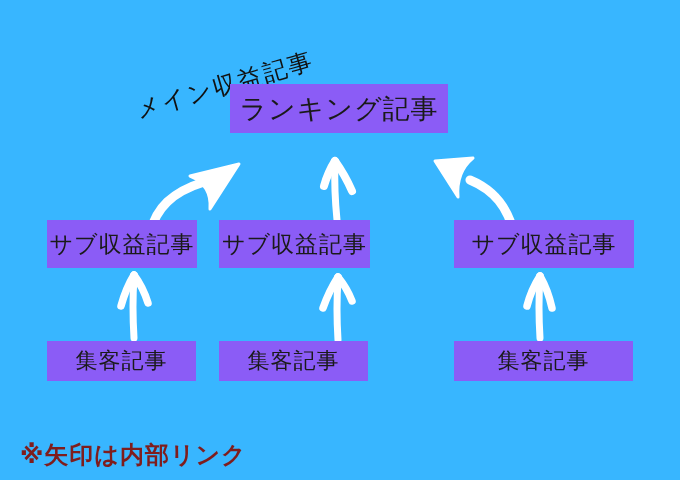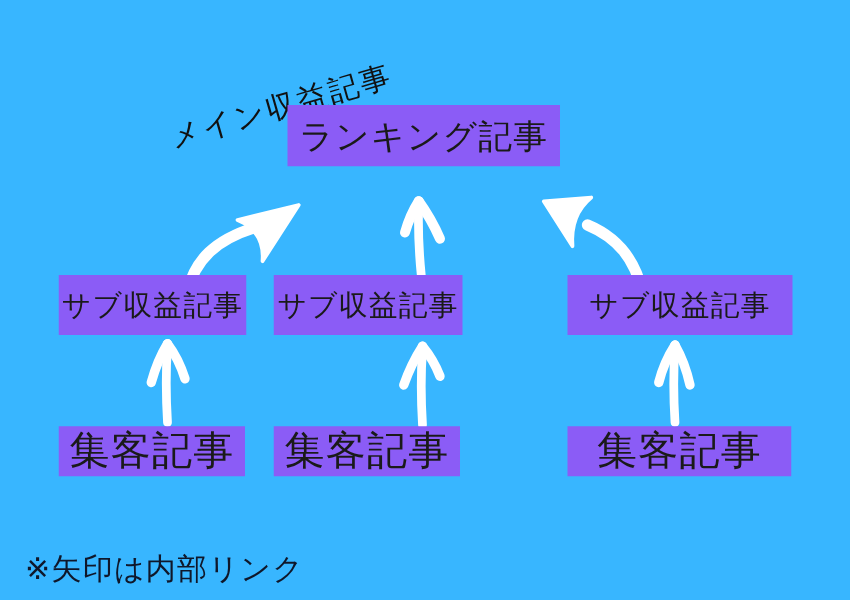--- a/index.html
+++ b/index.html
@@ -17,35 +17,36 @@
     color:#1A1A1A;
     display:flex;align-items:center;justify-content:center;
     letter-spacing:1px;
     white-space:nowrap;
   }
   .box.top{left:230px;top:84px;width:218px;height:49px;font-size:27px;}
   .box.mid{top:220px;height:48px;font-size:23px;}
   .box.mid.m1{left:47px;width:150px;}
   .box.mid.m2{left:219px;width:151px;}
   .box.mid.m3{left:454px;width:180px;}
-  .box.bot{top:341px;height:40px;font-size:32px;}
+  .box.bot{top:341px;height:40px;font-size:22px;}
   .box.bot.b1{left:47px;width:149px;}
   .box.bot.b2{left:219px;width:149px;}
   .box.bot.b3{left:454px;width:179px;}
   .rotated-label{
     position:absolute;left:141px;top:94px;
     font-size:24px;color:#111111;letter-spacing:2px;
     transform:rotate(-16deg);
     transform-origin:left bottom;
     white-space:nowrap;
   }
   .note{
     position:absolute;left:20px;top:439px;
-    font-size:24px;color:#0f172a;letter-spacing:1px;
+    font-size:24px;color:#7f1d1d;letter-spacing:1px;
     white-space:nowrap;
+    font-weight:bold;
   }
 </style>
 </head>
 <body>
 
 <div class="canvas">
 
   <svg class="arrow-layer" width="680" height="480" viewBox="0 0 680 480" fill="none" stroke="#FFFFFF" stroke-linecap="round" stroke-linejoin="round">
 
     <g>

